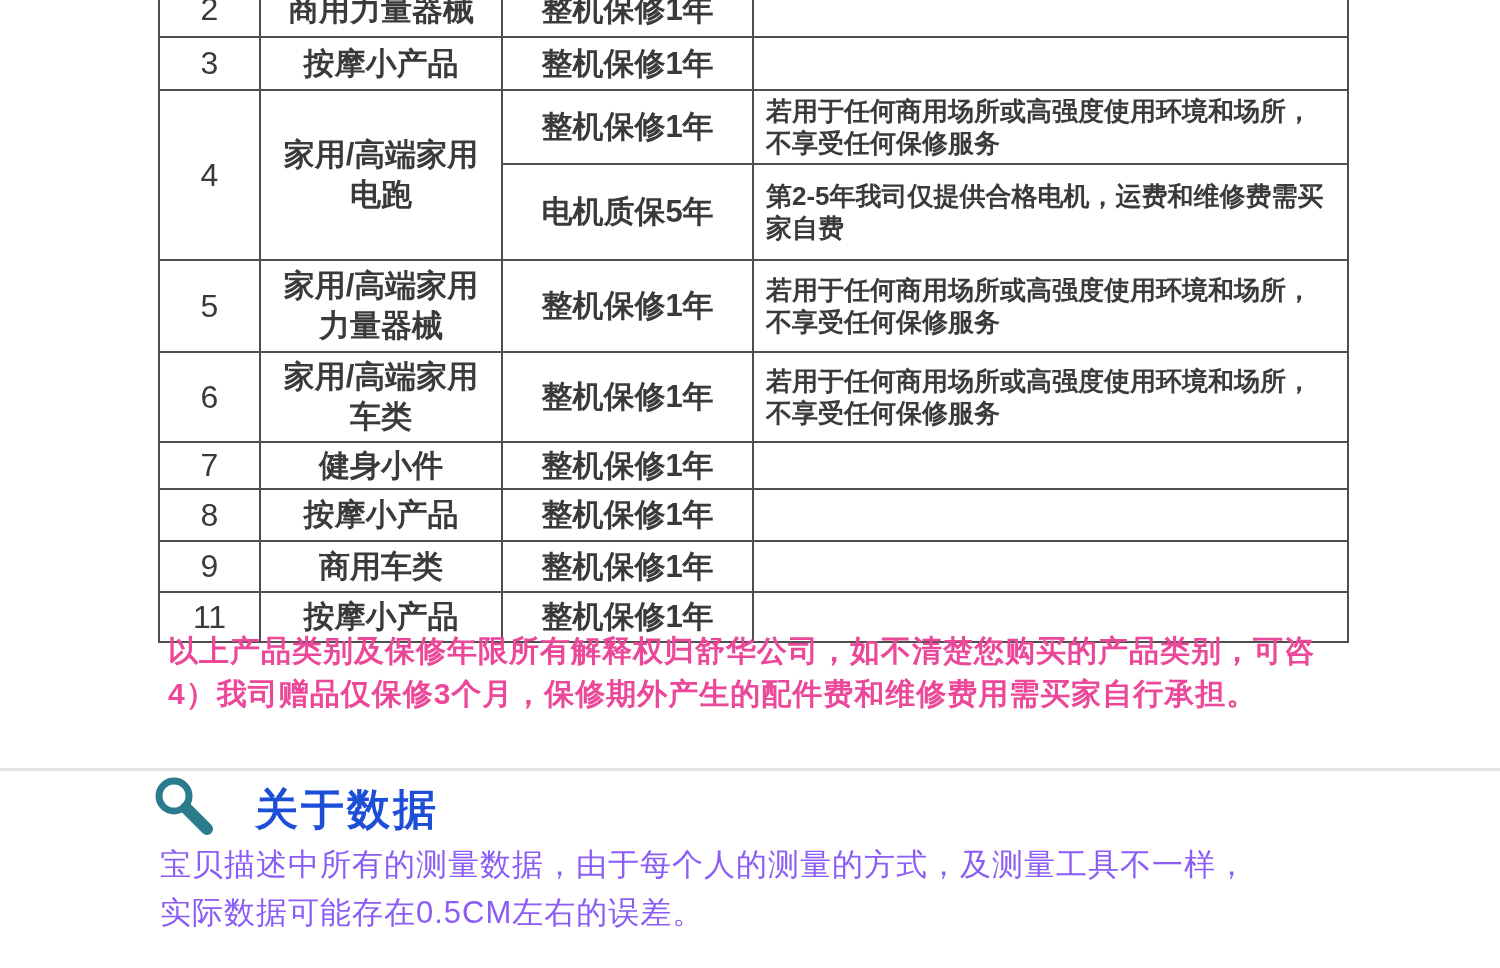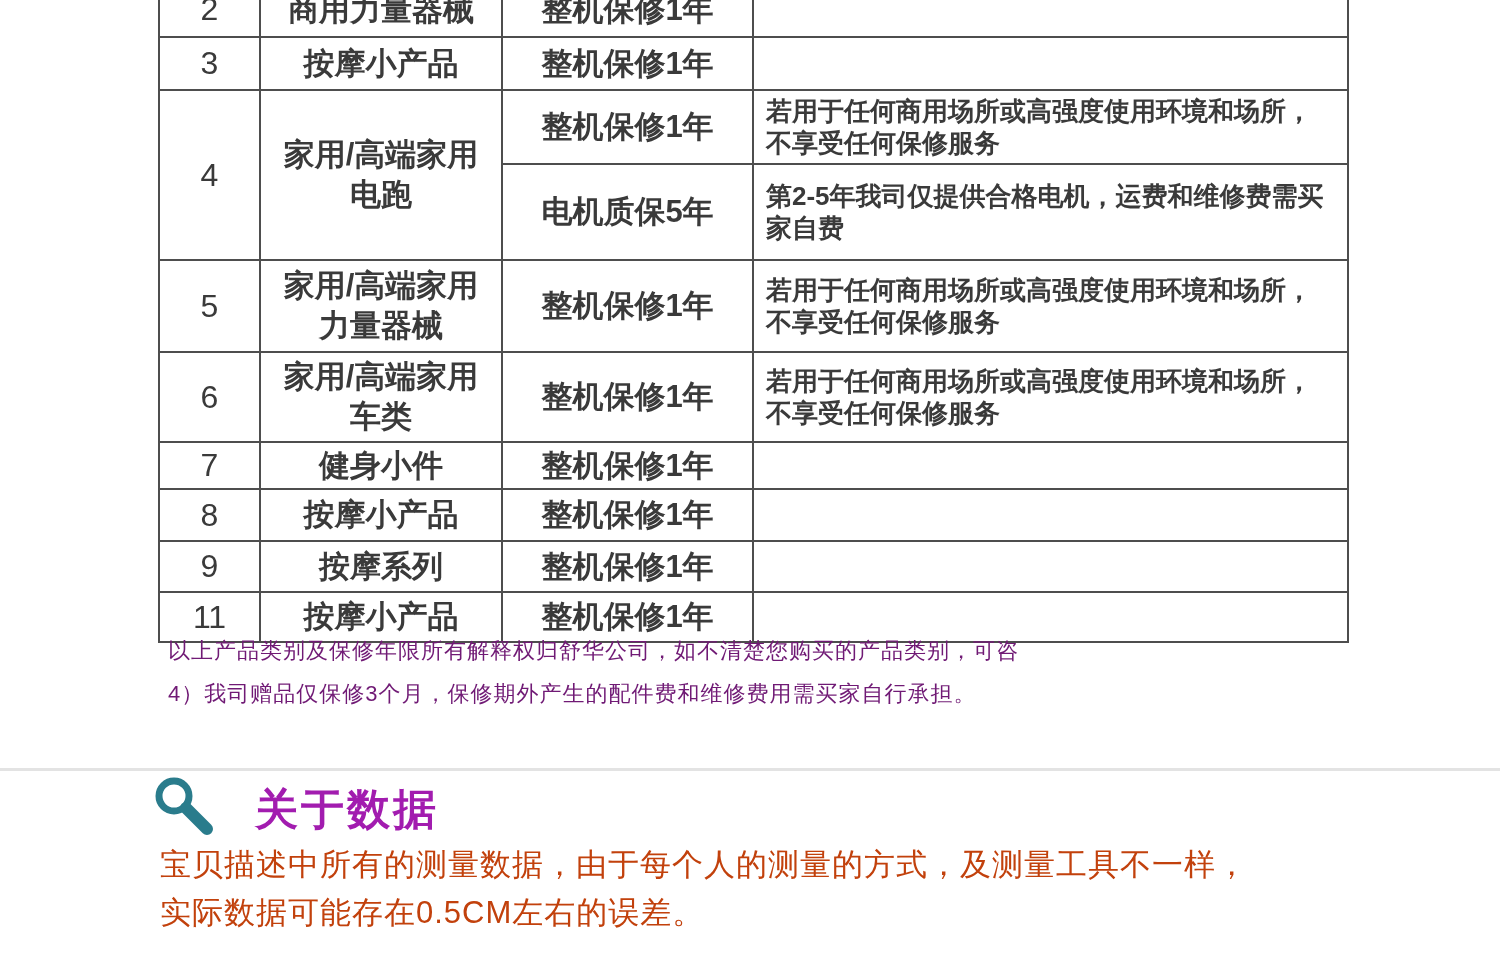--- a/index.html
+++ b/index.html
@@ -72,24 +72,25 @@
   tr.h-r8  { height: 52px; }
   tr.h-r9  { height: 51px; }
   tr.h-r10 { height: 50px; }
 
   
   .disclaimer {
     position: absolute;
     left: 168px;
     top: 629px;
     width: 1220px;
-    font-size: 22px;
+    font-size: 30px;
     line-height: 43px;
-    color: #701a75;
+    color: #ec4899;
     letter-spacing: 1px;
+    font-weight: bold;
   }
 
   
   .divider {
     position: absolute;
     left: 0;
     top: 768px;
     width: 1500px;
     height: 3px;
     background: #e3e3e3;
@@ -100,31 +101,31 @@
     position: absolute;
     left: 150px;
     top: 775px;
   }
   .data-title {
     position: absolute;
     left: 255px;
     top: 781px;
     font-size: 43px;
     font-weight: 700;
-    color: #a21caf;
+    color: #1d4ed8;
     letter-spacing: 3px;
   }
   .data-body {
     position: absolute;
     left: 160px;
     top: 841px;
     width: 1300px;
     font-size: 31px;
     line-height: 48px;
-    color: #c2410c;
+    color: #8b5cf6;
     letter-spacing: 1px;
   }
 </style>
 </head>
 <body>
 
 <div class="page">
 
   <div class="table-wrap">
     <table class="warranty">
@@ -170,21 +171,21 @@
           <td class="c-note"></td>
         </tr>
         <tr class="h-r8">
           <td class="c-no">8</td>
           <td class="c-cat">按摩小产品</td>
           <td class="c-war">整机保修1年</td>
           <td class="c-note"></td>
         </tr>
         <tr class="h-r9">
           <td class="c-no">9</td>
-          <td class="c-cat">按摩系列</td>
+          <td class="c-cat">商用车类</td>
           <td class="c-war">整机保修1年</td>
           <td class="c-note"></td>
         </tr>
         <tr class="h-r10">
           <td class="c-no">11</td>
           <td class="c-cat">按摩小产品</td>
           <td class="c-war">整机保修1年</td>
           <td class="c-note"></td>
         </tr>
       </tbody>

